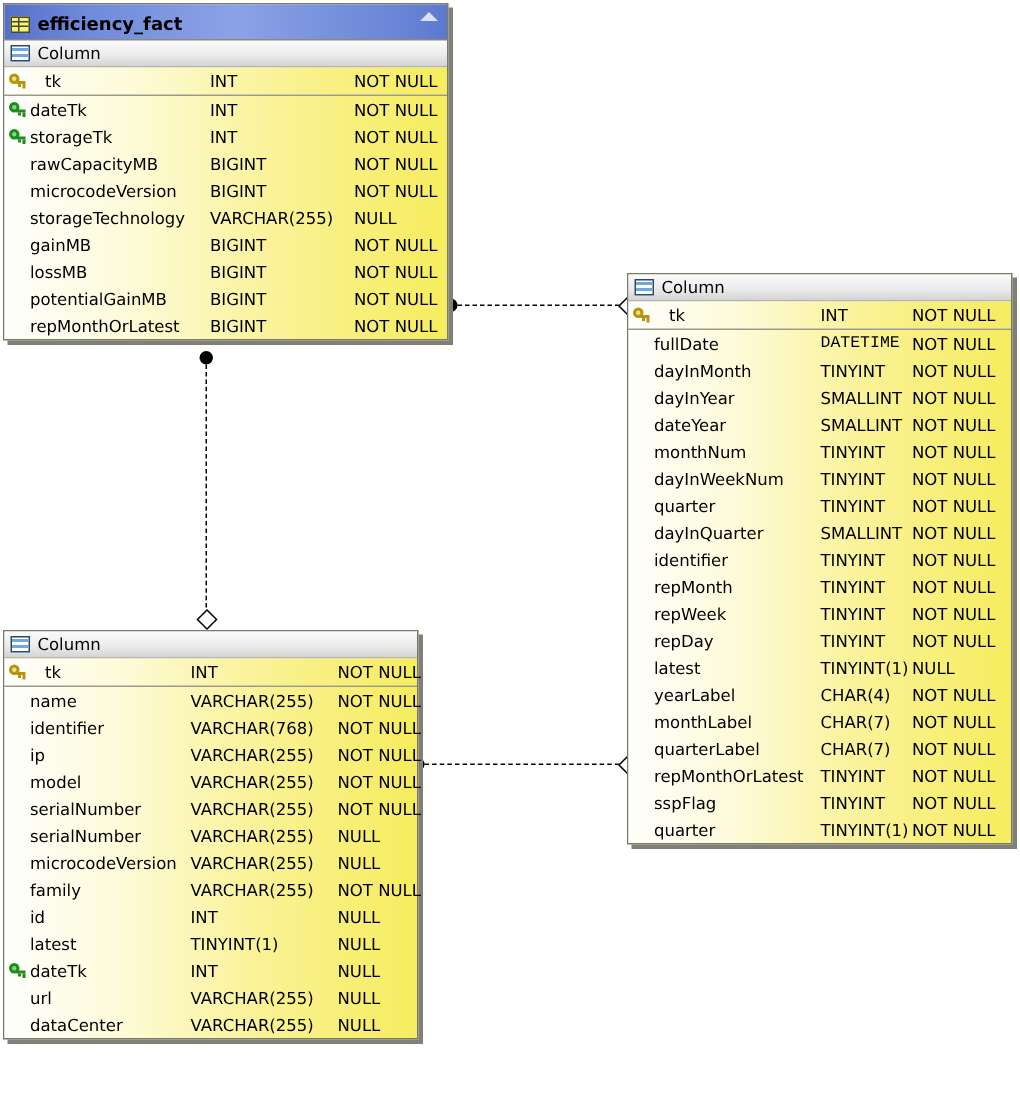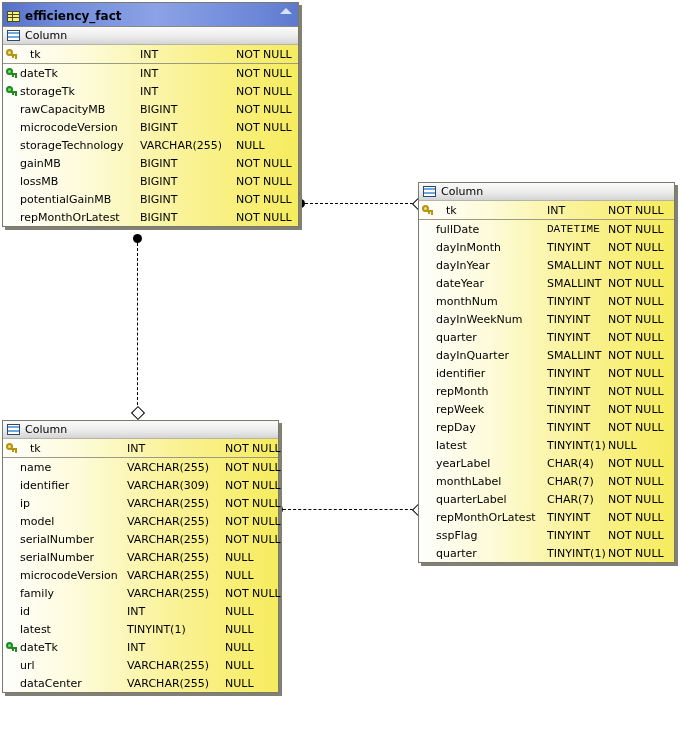--- a/index.html
+++ b/index.html
@@ -457,21 +457,21 @@
       </div>
       <div class="row">
         <span class="r-icon"></span>
         <span class="r-name">name</span>
         <span class="r-type" style="left: 124px;">VARCHAR(255)</span>
         <span class="r-null" style="left: 222px;">NOT NULL</span>
       </div>
       <div class="row">
         <span class="r-icon"></span>
         <span class="r-name">identifier</span>
-        <span class="r-type" style="left: 124px;">VARCHAR(309)</span>
+        <span class="r-type" style="left: 124px;">VARCHAR(768)</span>
         <span class="r-null" style="left: 222px;">NOT NULL</span>
       </div>
       <div class="row">
         <span class="r-icon"></span>
         <span class="r-name">ip</span>
         <span class="r-type" style="left: 124px;">VARCHAR(255)</span>
         <span class="r-null" style="left: 222px;">NOT NULL</span>
       </div>
       <div class="row">
         <span class="r-icon"></span>

